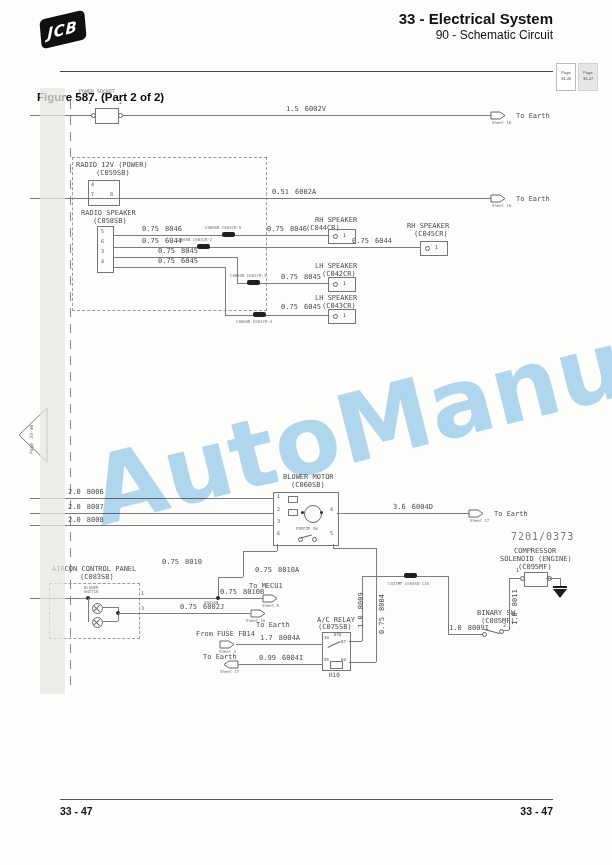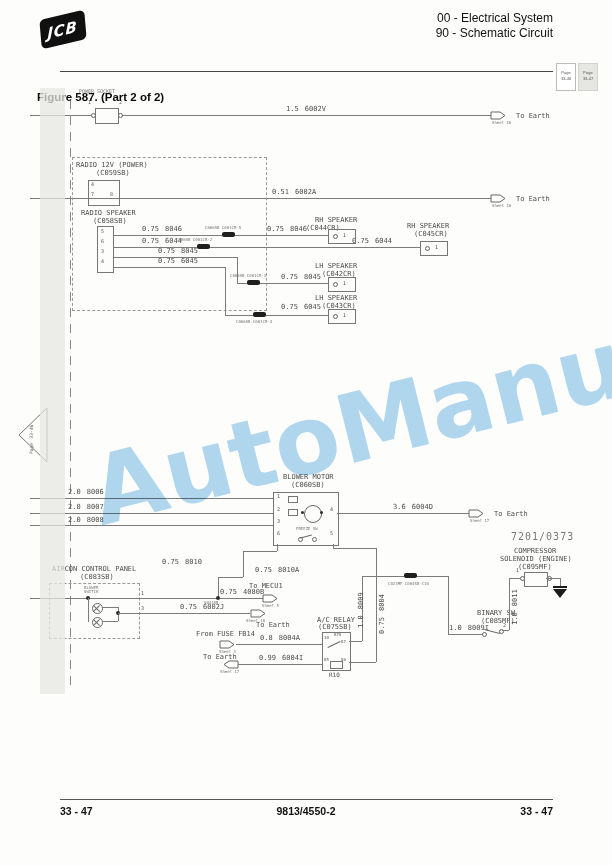--- a/index.html
+++ b/index.html
@@ -37,21 +37,21 @@
 </style>
 </head>
 <body>
 
 <div class="page">
 
   <div class="logo">
       <span>JCB</span>
     </div>
   <div class="hdr">
-    <div class="s">00 - Electrical System</div>
+    <div class="t">33 - Electrical System</div>
     <div class="s">90 - Schematic Circuit</div>
   </div>
   <div class="abs" style="left:60px;top:71px;width:493px;height:1px;background:#444"></div>
   <div class="tab" style="left:556px;top:63px;background:#fff;border:1px solid #bbb">
     <div>Page</div>
     <div>33-46</div>
   </div>
   <div class="tab" style="left:578px;top:63px;background:#e6e6e3;border:1px solid #d2d2cf">
     <div>Page</div>
     <div>33-47</div>
@@ -214,42 +214,42 @@
   <div class="v" style="left:118px;top:607px;height:14px"></div>
   <div class="dot" style="left:116px;top:611px"></div>
   <div class="w" style="left:118px;top:613px;width:20px"></div>
   <div class="pn" style="left:141px;top:591px">1</div>
   <div class="pn" style="left:141px;top:606px">3</div>
 
   <div class="w" style="left:138px;top:598px;width:128px"></div>
   <div class="lbl" style="left:162px;top:559px">0.75 8010</div>
   <div class="dot" style="left:216px;top:596px"></div>
   <div class="tn" style="left:204px;top:601px">S043SB</div>
-  <div class="lbl" style="left:220px;top:589px">0.75 4080B</div>
+  <div class="lbl" style="left:220px;top:589px">0.75 8010B</div>
   <div class="cl" style="left:249px;top:582px">To MECU1</div>
   <svg class="abs" style="left:262px;top:594px" width="17" height="9">
       <polygon points="1,1 10,1 15,4.5 10,8 1,8" fill="#fff" stroke="#666" stroke-width="1"></polygon>
     </svg>
   <div class="tn" style="left:262px;top:604px">Sheet 5</div>
 
   <div class="w" style="left:138px;top:613px;width:112px"></div>
   <div class="lbl" style="left:180px;top:604px">0.75 6002J</div>
   <svg class="abs" style="left:250px;top:609px" width="17" height="9">
       <polygon points="1,1 10,1 15,4.5 10,8 1,8" fill="#fff" stroke="#666" stroke-width="1"></polygon>
     </svg>
   <div class="tn" style="left:246px;top:619px">Sheet 16</div>
   <div class="cl" style="left:256px;top:621px">To Earth</div>
 
   <div class="cl" style="left:196px;top:630px">From FUSE FB14</div>
   <svg class="abs" style="left:219px;top:640px" width="17" height="9">
       <polygon points="1,1 10,1 15,4.5 10,8 1,8" fill="#fff" stroke="#666" stroke-width="1"></polygon>
     </svg>
   <div class="tn" style="left:219px;top:650px">Sheet 3</div>
   <div class="w" style="left:236px;top:644px;width:86px"></div>
-  <div class="lbl" style="left:260px;top:635px">0.8 8004A</div>
+  <div class="lbl" style="left:260px;top:635px">1.7 8004A</div>
 
   <div class="cl" style="left:203px;top:653px">To Earth</div>
   <svg class="abs" style="left:222px;top:660px;transform:scaleX(-1)" width="17" height="9">
       <polygon points="1,1 10,1 15,4.5 10,8 1,8" fill="#fff" stroke="#666" stroke-width="1"></polygon>
     </svg>
   <div class="tn" style="left:220px;top:670px">Sheet 17</div>
   <div class="w" style="left:238px;top:664px;width:84px"></div>
   <div class="lbl" style="left:259px;top:655px">0.99 6004I</div>
 
   <div class="cl" style="left:317px;top:616px">A/C RELAY</div>
@@ -298,16 +298,15 @@
   <div class="v" style="left:560px;top:578px;height:9px"></div>
   <div class="w" style="left:553px;top:586px;width:14px;height:2px;background:#1c1c1c"></div>
   <div class="gnd" style="left:553px;top:589px"></div>
 
   <div class="fig">Figure 587. (Part 2 of 2)</div>
   <div class="band"></div>
   <div class="wm">AutoManual</div>
 
   <div class="abs" style="left:60px;top:799px;width:493px;height:1px;background:#555"></div>
   <div class="ftr" style="left:60px;top:805px">33 - 47</div>
-  <div class="ftr" style="left:0;top:805px;width:612px;text-align:center">9813/4550-2</div>
   <div class="ftr" style="right:59px;top:805px">33 - 47</div>
 
 </div>
 
 </body></html>

